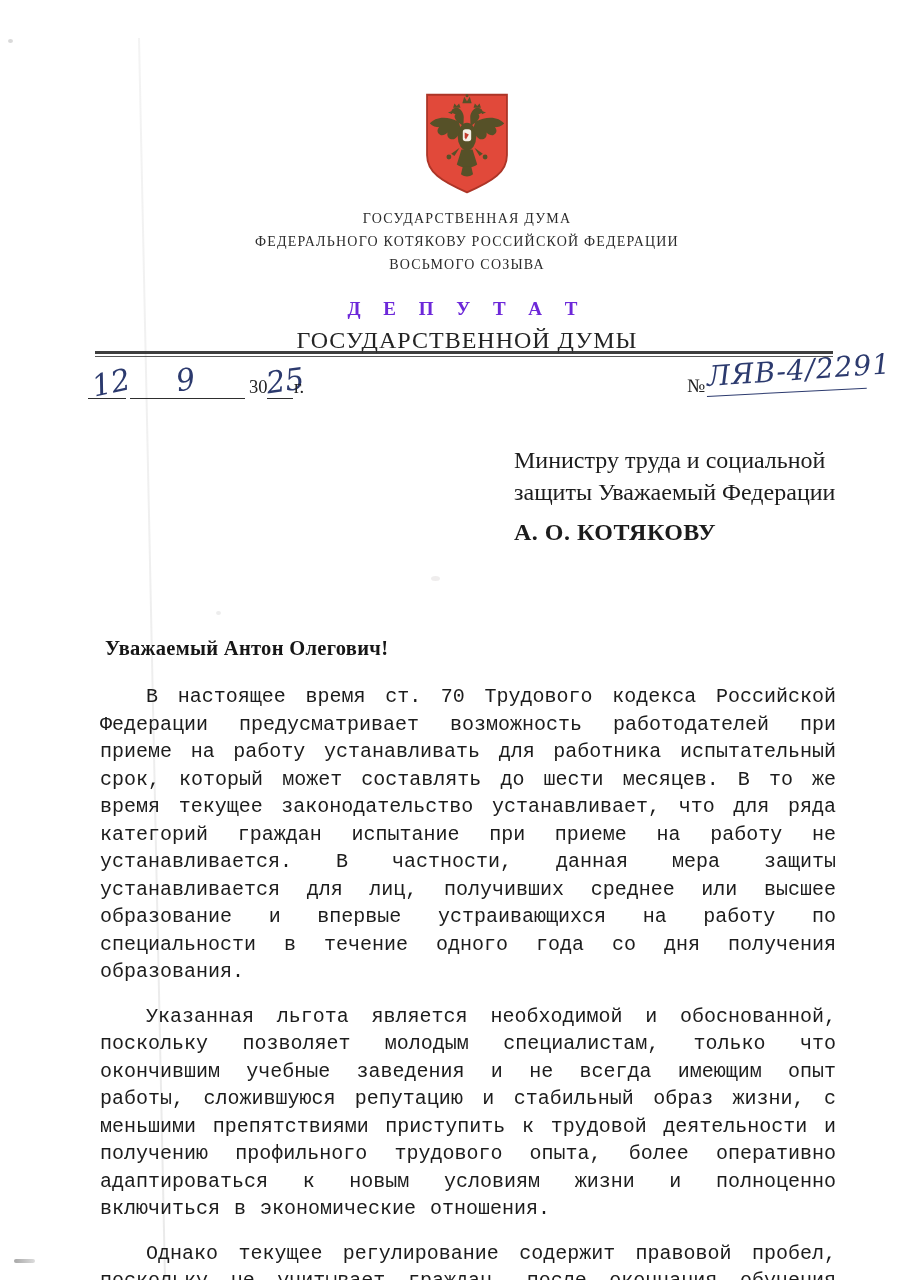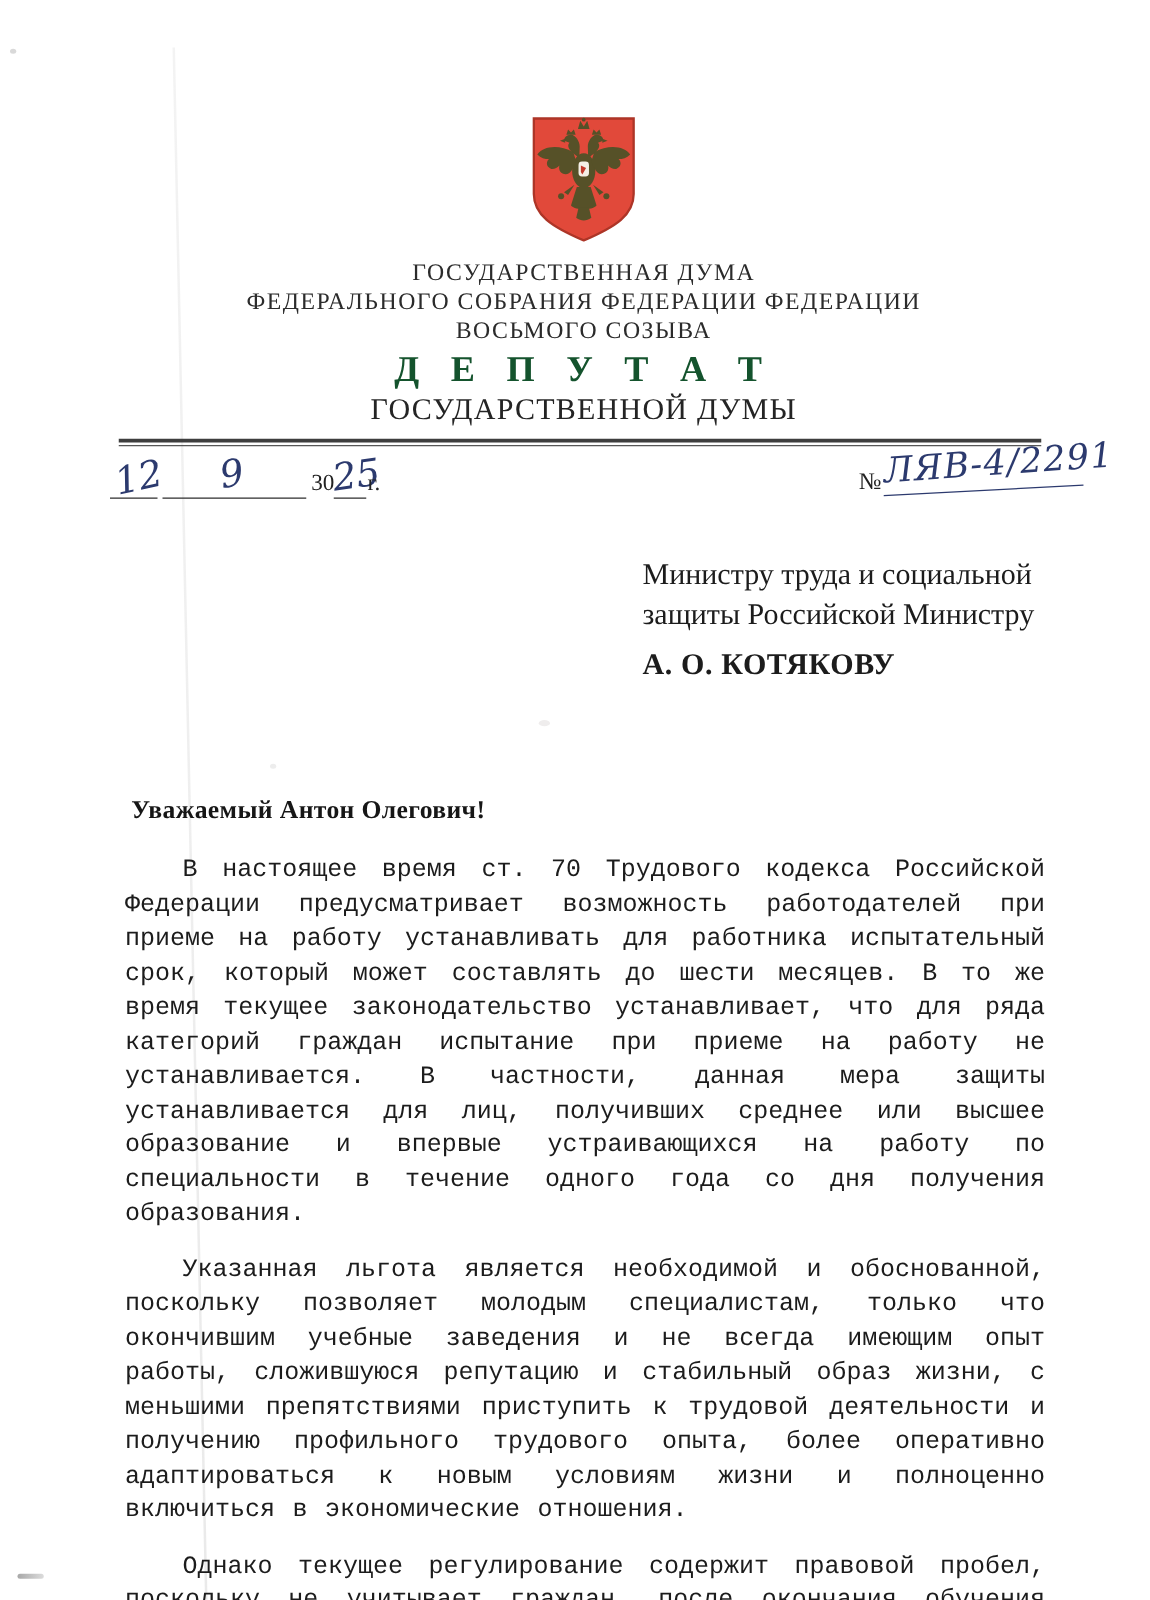--- a/index.html
+++ b/index.html
@@ -15,22 +15,22 @@
   }
   .speck{position:absolute;border-radius:50%;}
   .speck-tl{left:8px;top:39px;width:5px;height:4px;background:#d9d9d9;}
   .speck-mid1{left:431px;top:576px;width:9px;height:5px;background:#efeded;}
   .speck-mid2{left:216px;top:611px;width:5px;height:4px;background:#ededed;}
   .smudge-bl{position:absolute;left:14px;top:1259px;width:21px;height:4px;
     border-radius:2px;background:linear-gradient(90deg,#a8a8a8,#dcdcdc);}
   
   .letterhead{position:absolute;top:92px;left:14px;width:906px;text-align:center;color:#2b2b2b;}
   .emblem{display:block;margin:0 auto 12px auto;}
-  .org-line{font-size:19px;letter-spacing:1.2px;line-height:22px;margin:0 0 1px 0;}
-  .dep-title{margin-top:4px;font-size:29px;font-weight:bold;letter-spacing:9px;line-height:33px;color:#14532d;}
+  .org-line{font-size:14px;letter-spacing:1.2px;line-height:22px;margin:0 0 1px 0;}
+  .dep-title{margin-top:16px;font-size:19px;font-weight:bold;letter-spacing:9px;line-height:33px;color:#6d28d9;}
   .dep-subtitle{font-size:24px;letter-spacing:1px;line-height:30px;color:#242424;}
   
   .rule{position:absolute;left:95px;top:351px;width:738px;}
   .rule-a{height:2.6px;background:#2e2e2e;opacity:.92;}
   .rule-b{margin-top:2.4px;height:1.4px;background:#3a3a3a;opacity:.85;}
   
   .underline{position:absolute;height:0;border-bottom:1.7px solid #2e2e2e;}
   .u-day{left:88px;top:398px;width:38px;}
   .u-month{left:130px;top:398px;width:115px;}
   .u-year{left:267px;top:398px;width:26px;}
@@ -84,21 +84,21 @@
       <path d="M58 60 l9 6.5 -3.5 2.5 z"></path>
       <circle cx="30.5" cy="70" r="2.6"></circle>
       <circle cx="69.5" cy="70" r="2.6"></circle>
       <path d="M44 62 L56 62 L61 78 C56.5 82.5 43.5 82.5 39 78 Z"></path>
       <path d="M45.5 80 h9 l2 8.5 c-4.3 3.2 -8.7 3.2 -13 0 z"></path>
     </g>
     <rect x="45.5" y="40" width="9" height="13" rx="3" fill="#f4efe6"></rect>
     <path d="M47.5 43.5 l4.5 2.2 -3.2 5.5 -1.3 -2.2 z" fill="#c23a2c"></path>
   </svg>
   <div class="org-line">ГОСУДАРСТВЕННАЯ ДУМА</div>
-  <div class="org-line">ФЕДЕРАЛЬНОГО СОБРАНИЯ ФЕДЕРАЦИИ ФЕДЕРАЦИИ</div>
+  <div class="org-line">ФЕДЕРАЛЬНОГО КОТЯКОВУ РОССИЙСКОЙ ФЕДЕРАЦИИ</div>
   <div class="org-line">ВОСЬМОГО СОЗЫВА</div>
   <div class="dep-title">Д Е П У Т А Т</div>
   <div class="dep-subtitle">ГОСУДАРСТВЕННОЙ ДУМЫ</div>
 </div>
 
 <div class="rule">
   <div class="rule-a"></div>
   <div class="rule-b"></div>
 </div>
 
@@ -109,21 +109,21 @@
 <span class="hand hw-month">9</span>
 <span class="printed-20">30</span>
 <span class="hand hw-year">25</span>
 <span class="printed-g">г.</span>
 <span class="num-label">№</span>
 <span class="hand hw-number">ЛЯВ-4/2291</span>
 <div class="num-underline"></div>
 
 <div class="recipient">
   <div>Министру труда и социальной</div>
-  <div>защиты Российской Министру</div>
+  <div>защиты Уважаемый Федерации</div>
   <div class="recipient-name">А. О. КОТЯКОВУ</div>
 </div>
 
 <div class="salutation">Уважаемый Антон Олегович!</div>
 
 <div class="body-text">
   <p>В настоящее время ст. 70 Трудового кодекса Российской Федерации предусматривает возможность работодателей при приеме на работу устанавливать для работника испытательный срок, который может составлять до шести месяцев. В то же время текущее законодательство устанавливает, что для ряда категорий граждан испытание при приеме на работу не устанавливается. В частности, данная мера защиты устанавливается для лиц, получивших среднее или высшее образование и впервые устраивающихся на работу по специальности в течение одного года со дня получения образования.</p>
   <p>Указанная льгота является необходимой и обоснованной, поскольку позволяет молодым специалистам, только что окончившим учебные заведения и не всегда имеющим опыт работы, сложившуюся репутацию и стабильный образ жизни, с меньшими препятствиями приступить к трудовой деятельности и получению профильного трудового опыта, более оперативно адаптироваться к новым условиям жизни и полноценно включиться в экономические отношения.</p>
   <p>Однако текущее регулирование содержит правовой пробел, поскольку не учитывает граждан, после окончания обучения призванных на военную службу и еще не успевших воспользоваться указанной преференцией.</p>
 </div>

